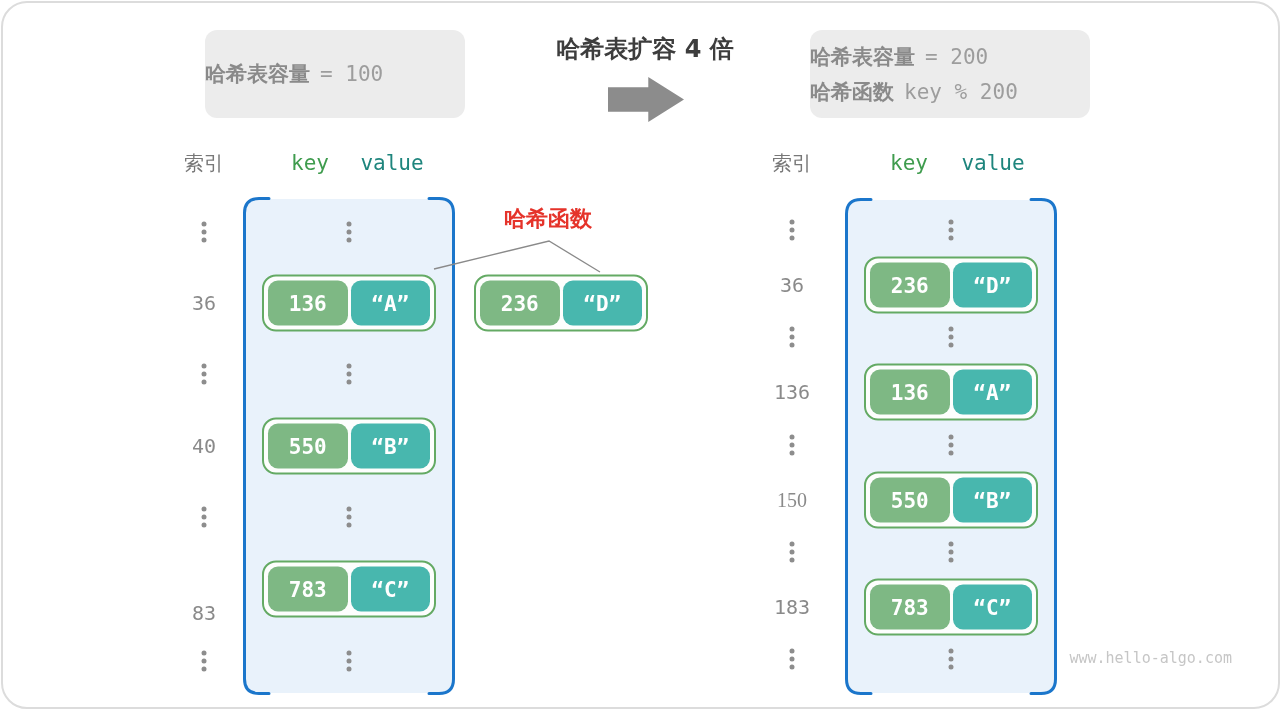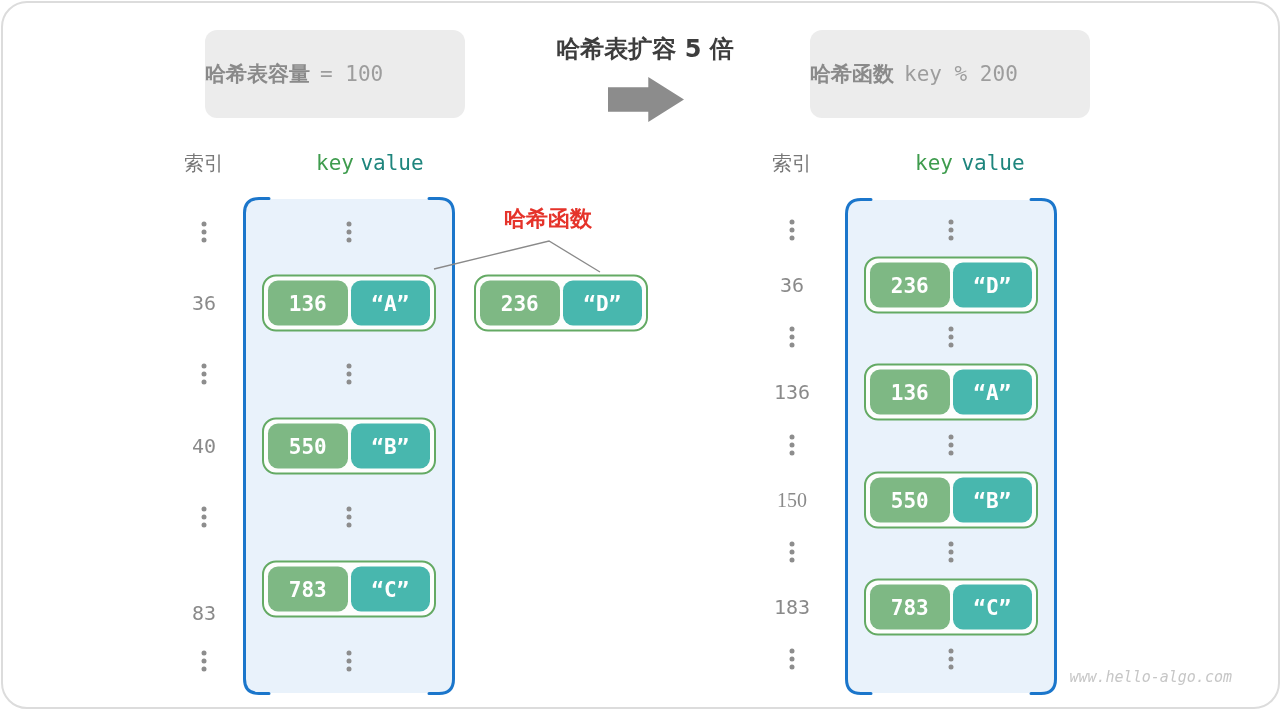--- a/index.html
+++ b/index.html
@@ -24,21 +24,21 @@
   .title{
     position:absolute;left:645px;top:33px;transform:translateX(-50%);
     font-size:24px;font-weight:700;color:#3d3d3d;white-space:nowrap;
   }
   .big-arrow{
     position:absolute;left:608px;top:77px;width:76px;height:45px;background:#8c8c8c;
     clip-path:polygon(0 23%,53% 23%,53% 0,100% 50%,53% 100%,53% 77%,0 77%);
   }
   
   .hdr-index{position:absolute;transform:translate(-50%,-50%);font-size:20px;color:#787878;white-space:nowrap;}
-  .hdr-key{position:absolute;transform:translate(-50%,-50%);font-family:"DejaVu Sans Mono",monospace;font-size:21px;color:#3f9c4e;margin-left:25px;}
+  .hdr-key{position:absolute;transform:translate(-50%,-50%);font-family:"DejaVu Sans Mono",monospace;font-size:21px;color:#3f9c4e;}
   .hdr-value{position:absolute;transform:translate(-50%,-50%);font-family:"DejaVu Sans Mono",monospace;font-size:21px;color:#1e857d;}
   
   .bucket{position:absolute;}
   
   .idx{
     position:absolute;transform:translate(-50%,-50%);
     font-family:"DejaVu Sans Mono",monospace;font-size:20px;color:#8a8a8a;white-space:nowrap;
   }
   .dots{position:absolute;transform:translate(-50%,-50%);display:flex;flex-direction:column;gap:3px;align-items:center;}
   .dots i{width:5px;height:5px;border-radius:50%;background:#8d8d8d;display:block;}
@@ -55,41 +55,44 @@
   .pair-key{background:#7eb884;}
   .pair-value{background:#48b7ae;}
   
   .collision-label{
     position:absolute;left:548px;top:219px;transform:translate(-50%,-50%);
     font-size:22px;font-weight:700;color:#e5332a;white-space:nowrap;
   }
   .overlay{position:absolute;left:0;top:0;width:1280px;height:720px;pointer-events:none;}
   
   .watermark{
-    position:absolute;right:48px;top:668px;
-    font-family:"DejaVu Sans Mono",monospace;font-size:15px;color:#c6c6c6;white-space:nowrap;font-style:italic;
+    position:absolute;right:48px;top:649px;
+    font-family:"DejaVu Sans Mono",monospace;font-size:15px;color:#c6c6c6;white-space:nowrap;
   }
 </style>
 </head>
 <body>
 
 <div id="canvas">
 
   <div class="frame"></div>
 
   <div class="cap-box" style="left:205px;top:30px;width:260px;">
     <div class="cap-line">
       <span class="cap-label">哈希表容量</span><span class="cap-value">= 100</span>
     </div>
   </div>
 
-  <div class="title">哈希表扩容 5 倍</div>
+  <div class="title">哈希表扩容 4 倍</div>
   <div class="big-arrow"></div>
 
   <div class="cap-box" style="left:810px;top:30px;width:280px;">
+    <div class="cap-line">
+      <span class="cap-label">哈希表容量</span><span class="cap-value">= 200</span>
+    </div>
     <div class="cap-line">
       <span class="cap-label">哈希函数</span><span class="cap-value">key % 200</span>
     </div>
   </div>
 
   <div class="hdr-index" style="left:204px;top:163px;">索引</div>
   <div class="hdr-key" style="left:310px;top:163px;">key</div>
   <div class="hdr-value" style="left:392px;top:163px;">value</div>
 
   <div class="hdr-index" style="left:792px;top:163px;">索引</div>

